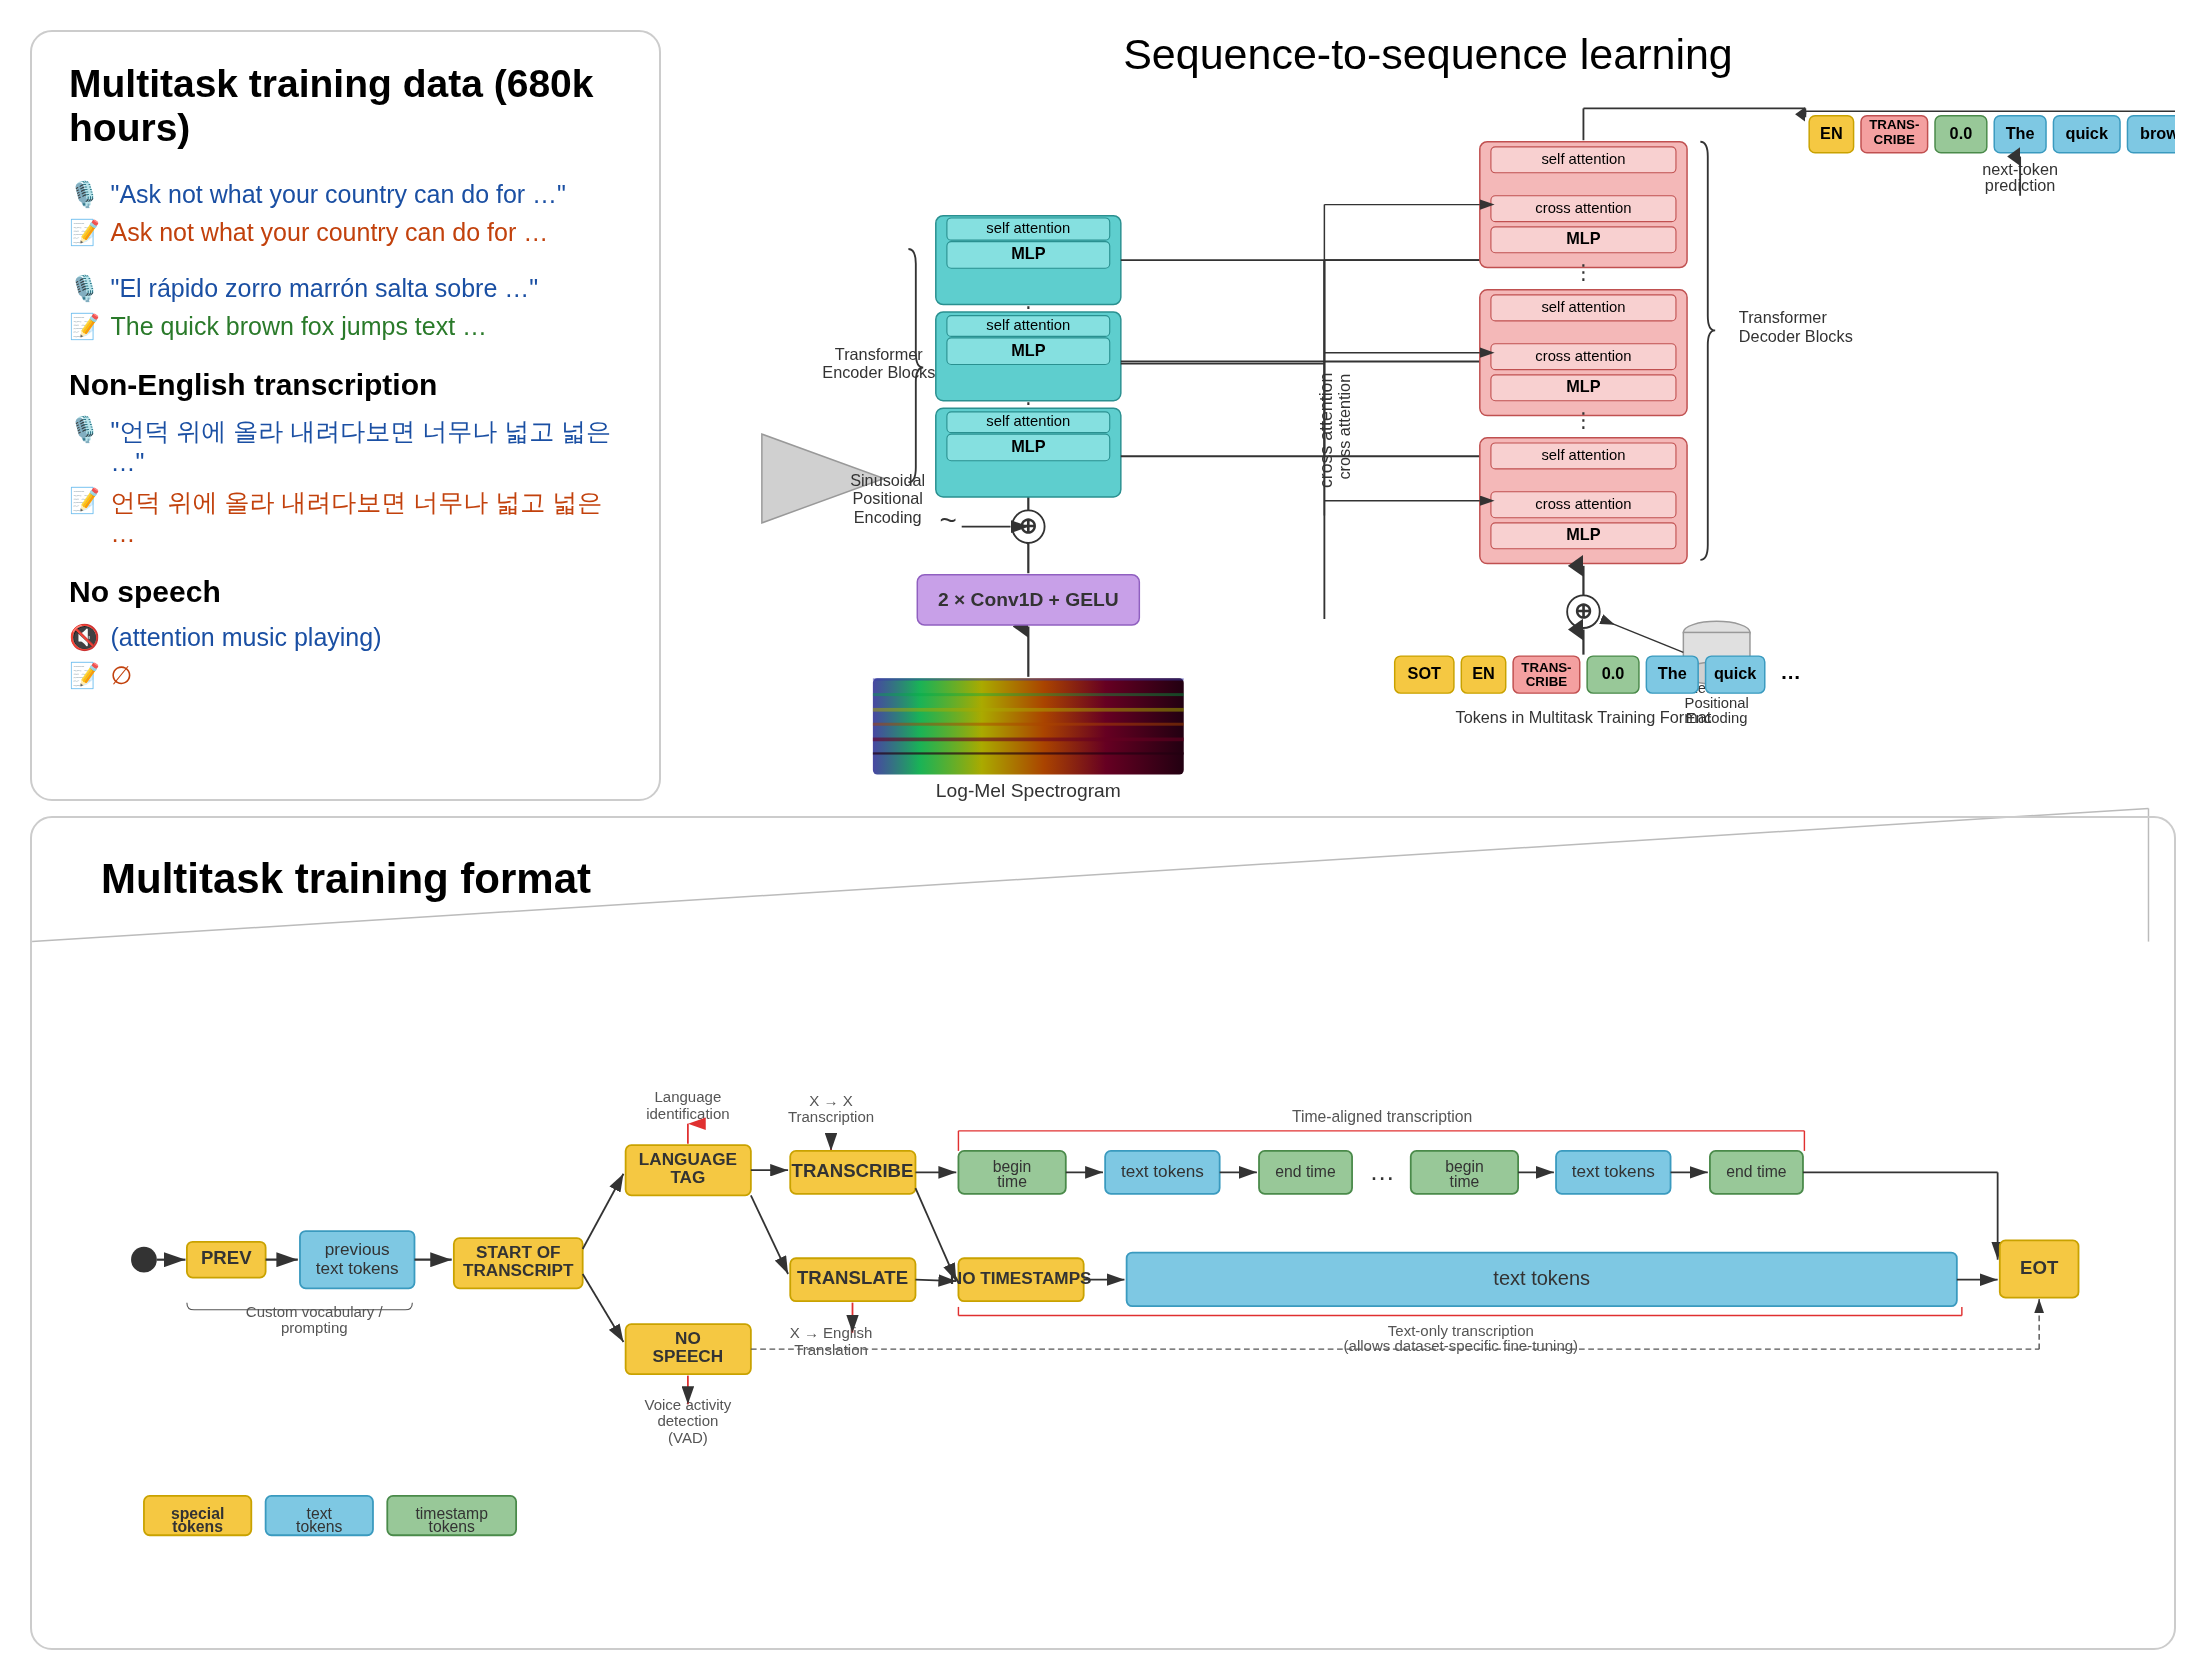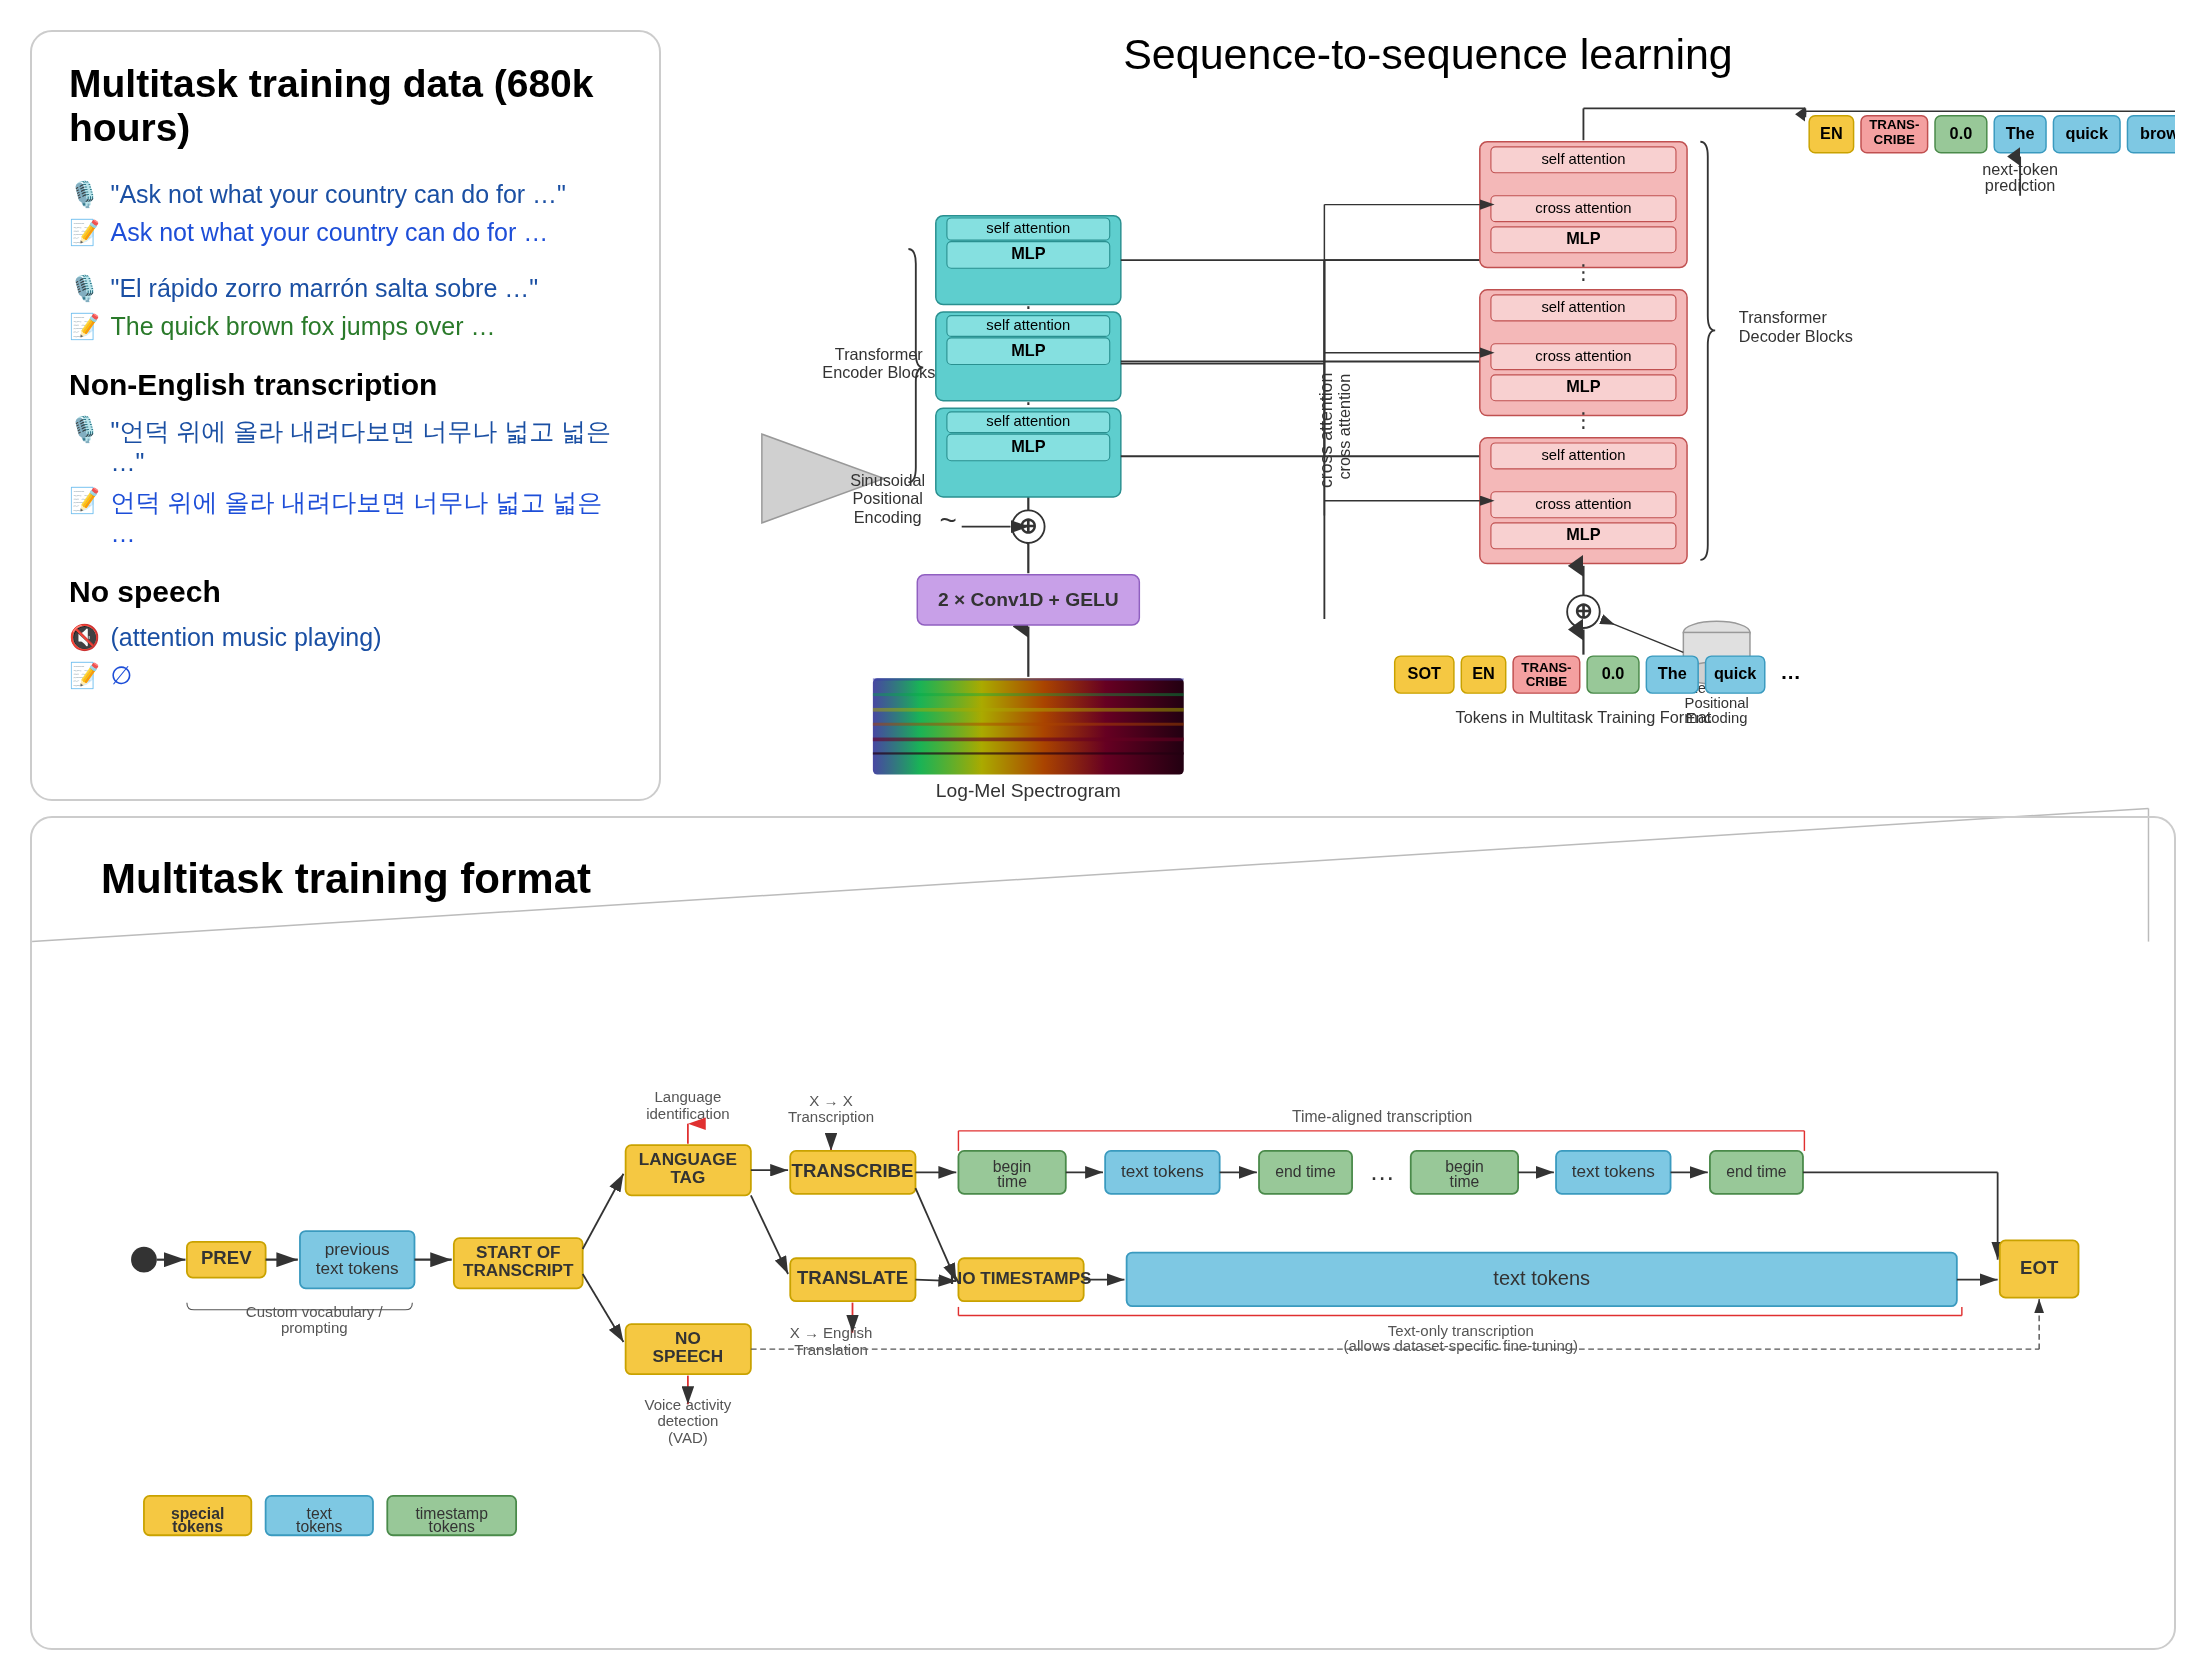--- a/index.html
+++ b/index.html
@@ -43,21 +43,21 @@
     .left-box .section { margin-bottom: 27px; }
     .left-box .row {
       display: flex;
       align-items: flex-start;
       margin-bottom: 9px;
       font-size: 25px;
       gap: 10.4px;
     }
     .left-box .row .icon { font-size: 25px; flex-shrink: 0; }
     .row-blue { color: #1a4fa3; }
-    .row-gray { color: #1d4ed8; }
+    .row-gray { color: #c2410c; }
     .row-green { color: #2a7a2a; }
 
     
     .right-diagram {
       flex: 1;
       position: relative;
     }
     .seq-title {
       font-size: 43px;
       font-weight: normal;
@@ -100,21 +100,21 @@
       </div>
     </div>
 
     <div class="section">
       <div class="row">
         <span class="icon">🎙️</span>
         <span class="row-blue">"El rápido zorro marrón salta sobre …"</span>
       </div>
       <div class="row">
         <span class="icon">📝</span>
-        <span class="row-green">The quick brown fox jumps over …</span>
+        <span class="row-green">The quick brown fox jumps text …</span>
       </div>
     </div>
 
     <div class="section">
       <h3>Non-English transcription</h3>
       <div class="row">
         <span class="icon">🎙️</span>
         <span class="row-blue">"언덕 위에 올라 내려다보면 너무나 넓고 넓은 …"</span>
       </div>
       <div class="row">

